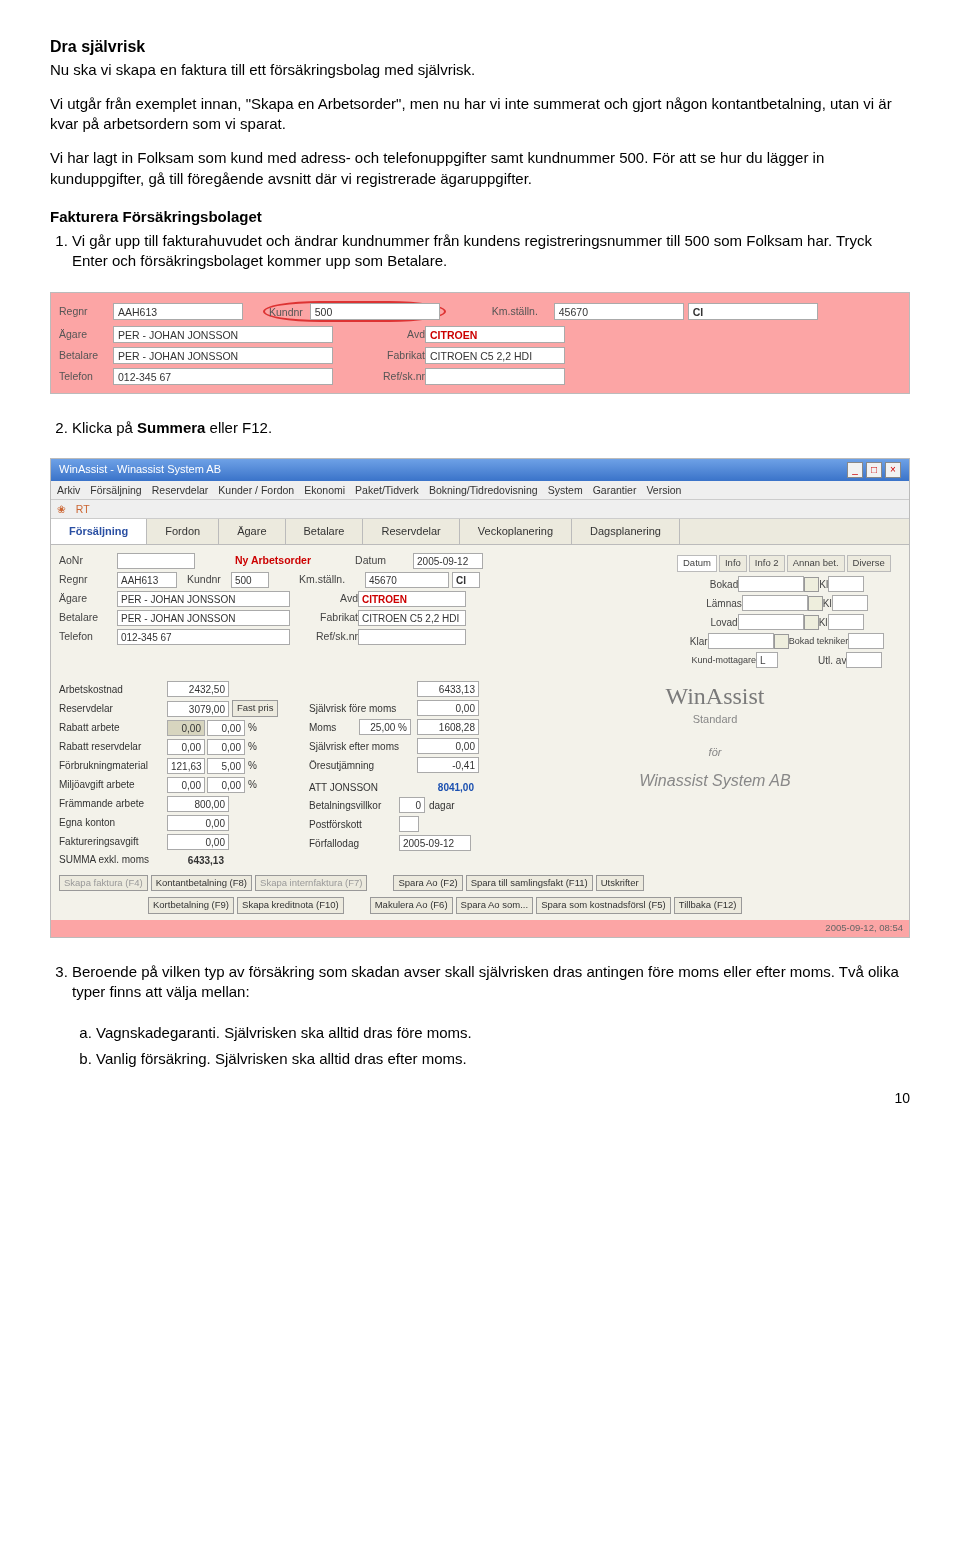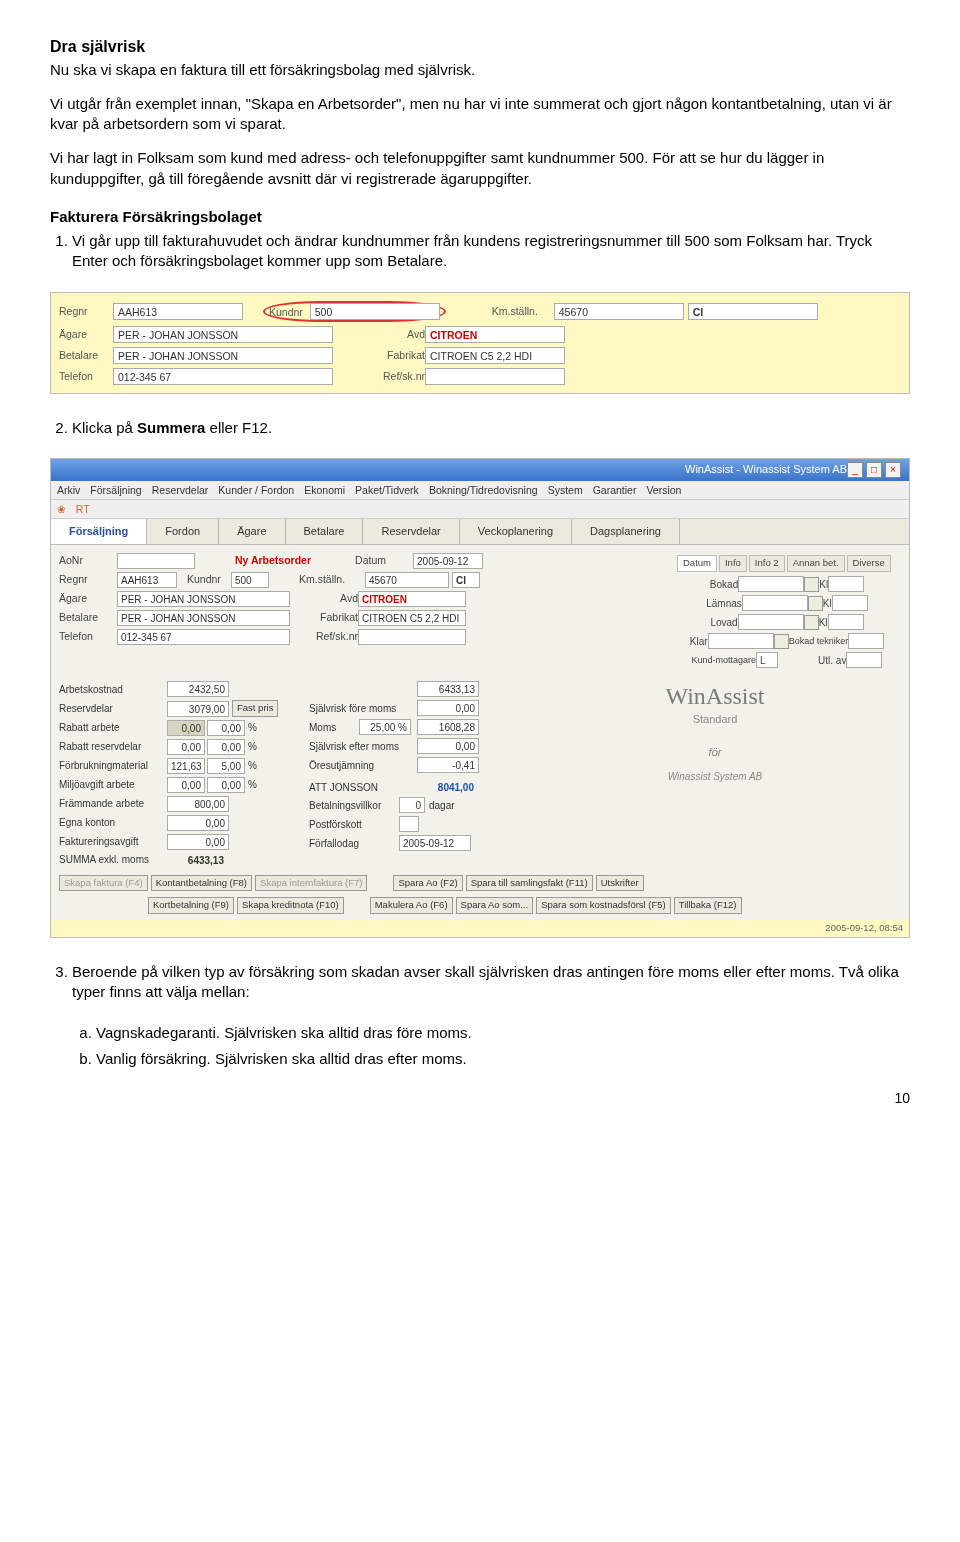--- a/index.html
+++ b/index.html
@@ -19,21 +19,21 @@
   h3.sub-title {
     font-weight: bold;
     margin: 18px 0 4px 0;
     font-size: 15px;
   }
   p { margin: 0 0 14px 0; }
   ol { margin: 4px 0 20px 22px; padding: 0; }
   li { margin-bottom: 6px; }
   .img-area {
     border: 1px solid #bbb;
-    background: #fef9c3;
+    background: #fca5a5;
     font-size: 10.5px;
     color: #333;
     margin: 14px 0 24px 0;
     padding: 0;
   }
   
   .fig1 { padding: 6px 8px; }
   .fig1 .row { display: flex; padding: 2px 0; align-items: center; }
   .fig1 .label { width: 54px; color: #555; }
   .fig1 .label2 { width: 62px; color: #555; }
@@ -45,21 +45,21 @@
     height: 13px;
     display: inline-block;
     font-size: 10.5px;
   }
   .fig1 .red { color: #c00; font-weight: bold; }
   .kund-circle { border: 2px solid #d33; border-radius: 50%/80%; padding: 0 4px; }
   
   .win-title {
     background: linear-gradient(#6ea1e6,#3a73c9);
     color: #fff; font-size: 11px; padding: 3px 8px;
-    display: flex; justify-content: flex-end;
+    display: flex; justify-content: space-between;
   }
   .win-close { display:flex; gap:3px; }
   .win-close span {
     background: #f2f2f2; color:#c00; width:14px; height:14px;
     display:inline-flex; align-items:center; justify-content:center;
     font-size:10px; border:1px solid #888;
   }
   .menubar { background:#efefef; border-bottom:1px solid #ccc; padding:2px 6px; display:flex; gap:10px; color:#333; }
   .tabbar {
     display: flex; background:#eceade; border-bottom:1px solid #bbb;
@@ -376,21 +376,21 @@
         <div class="crow">
             <span class="cl" style="width:90px">Förfallodag</span>
             <span class="inp" style="width:64px">2005-09-12</span>
           </div>
       </div>
 
       <div class="cost-col" style="text-align:center;flex:1">
         <div class="logo">WinAssist</div>
         <div style="color:#888;font-size:11px">Standard</div>
         <div style="color:#888;font-style:italic;margin-top:18px;font-size:11px">för</div>
-        <div style="color:#888;font-style:italic;font-size:10px;margin-top:10px">Winassist System AB</div>
+        <div style="color:#888;font-style:italic;font-size:16px;margin-top:10px">Winassist System AB</div>
       </div>
     </div>
 
     <div class="footer-btns">
       <span class="btn dis">Skapa faktura (F4)</span>
       <span class="btn">Kontantbetalning (F8)</span>
       <span class="btn dis">Skapa internfaktura (F7)</span>
       <span style="width:20px"></span>
       <span class="btn">Spara Ao (F2)</span>
       <span class="btn">Spara till samlingsfakt (F11)</span>

